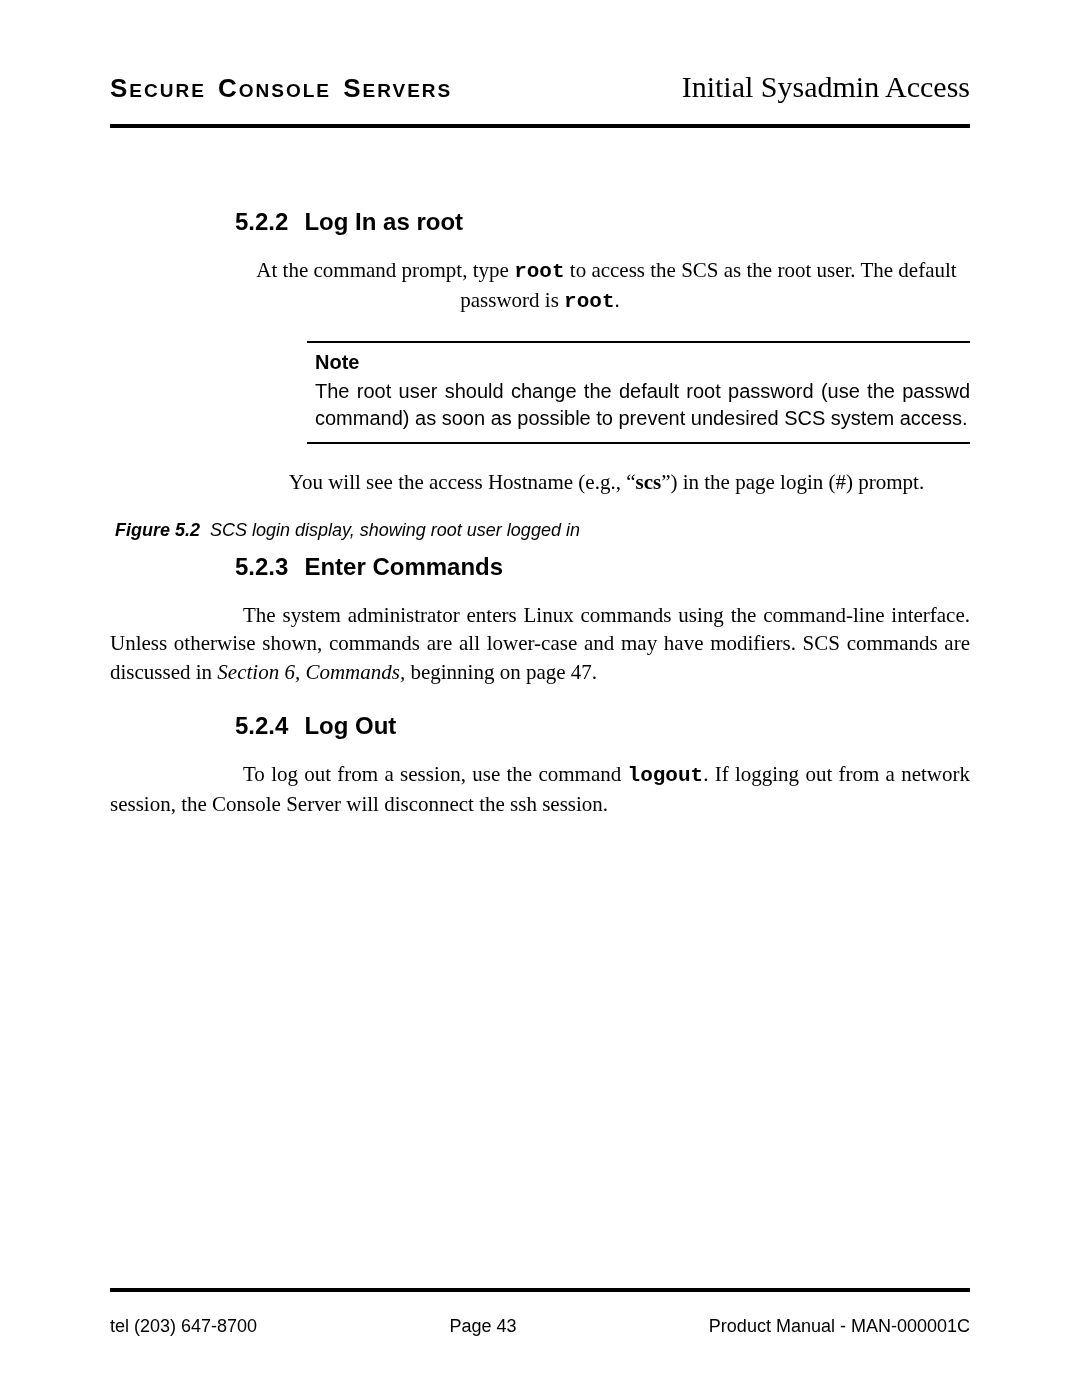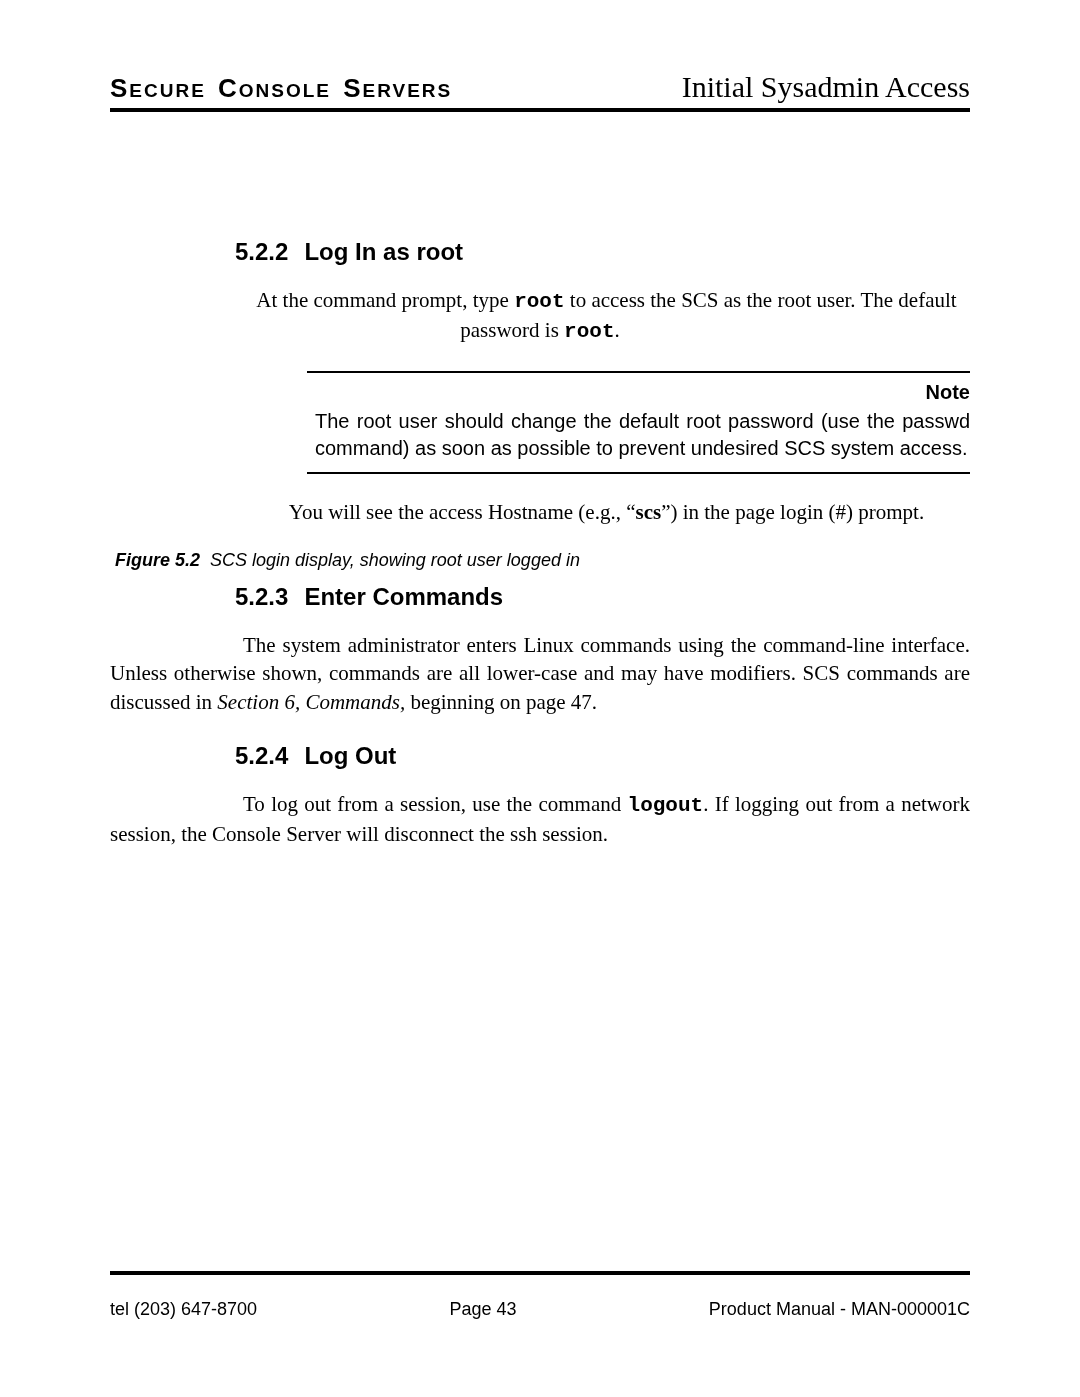--- a/index.html
+++ b/index.html
@@ -13,21 +13,21 @@
     width: 1080px;
     height: 1397px;
     position: relative;
     box-sizing: border-box;
     padding: 70px 110px 0 110px;
   }
   .header {
     display: flex;
     justify-content: space-between;
     align-items: baseline;
-    padding-bottom: 4px;
+    padding-bottom: 20px;
     border-bottom: 4px solid #000;
   }
   .header-left {
     font-family: Arial, Helvetica, sans-serif;
     font-weight: 900;
     letter-spacing: 2px;
     font-size: 22px;
     text-transform: none;
   }
   .header-left .hl-word {
@@ -35,21 +35,20 @@
   }
   .header-right {
     font-family: Georgia, "Times New Roman", serif;
     font-size: 30px;
     font-weight: 400;
     text-align: center;
   }
   .body-area {
     padding-left: 105px;
     padding-top: 80px;
-    margin-top: 46px;
   }
   .section-heading {
     font-family: Arial, Helvetica, sans-serif;
     font-weight: 800;
     font-size: 24px;
     margin: 0 0 20px 20px;
   }
   .section-heading .num {
     margin-right: 16px;
   }
@@ -72,21 +71,20 @@
     margin: 24px 0 24px 92px;
     border-top: 2px solid #000;
     border-bottom: 2px solid #000;
     padding: 8px 0 10px 8px;
   }
   .note-title {
     font-family: Arial, Helvetica, sans-serif;
     font-weight: 700;
     font-size: 20px;
     margin-bottom: 4px;
-    text-align: right;
   }
   .note-body {
     font-family: Liberation Sans, sans-serif;
     font-size: 20px;
     line-height: 1.35;
     text-align: justify;
   }
   .figure-caption {
     font-family: Arial, Helvetica, sans-serif;
     font-size: 18px;
@@ -110,21 +108,21 @@
   .italic {
     font-style: italic;
   }
   .bold {
     font-weight: 700;
   }
   .footer {
     position: absolute;
     left: 110px;
     right: 110px;
-    bottom: 77px;
+    bottom: 60px;
     margin-top: 8px;
   }
   .footer-rule {
     border-top: 4px solid #000;
     margin-bottom: 24px;
   }
   .footer-line {
     display: flex;
     justify-content: space-between;
     font-family: Arial, Helvetica, sans-serif;

